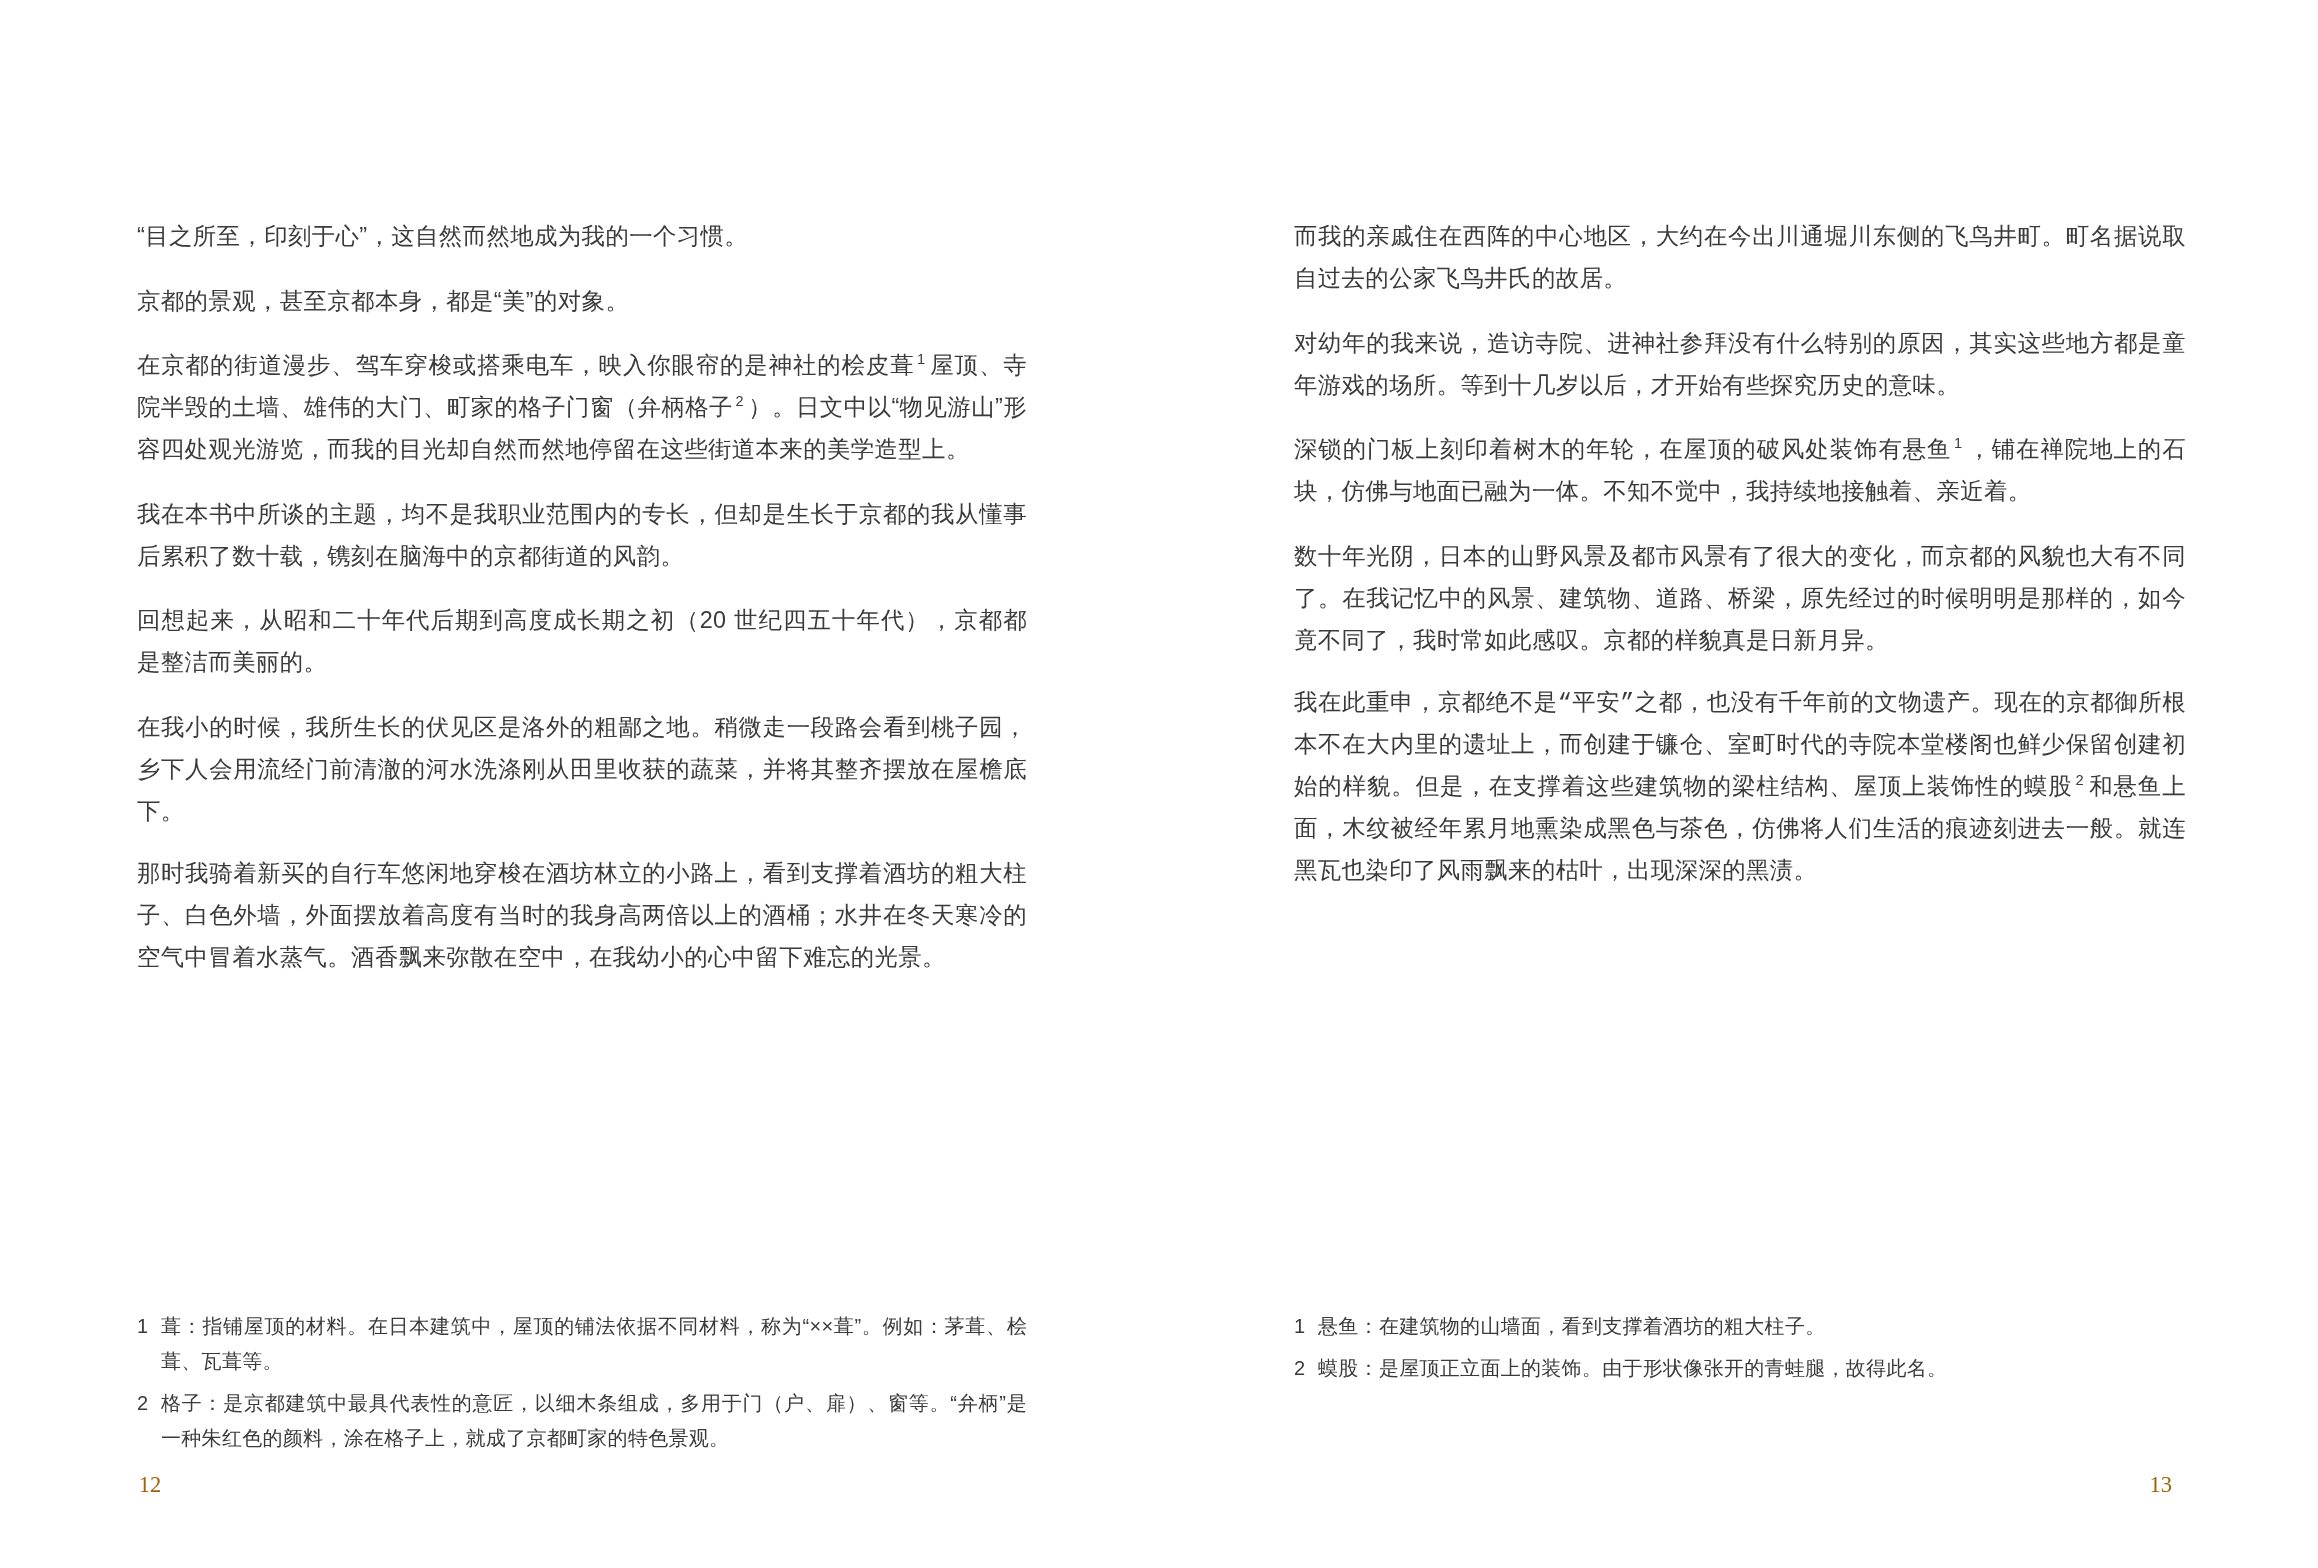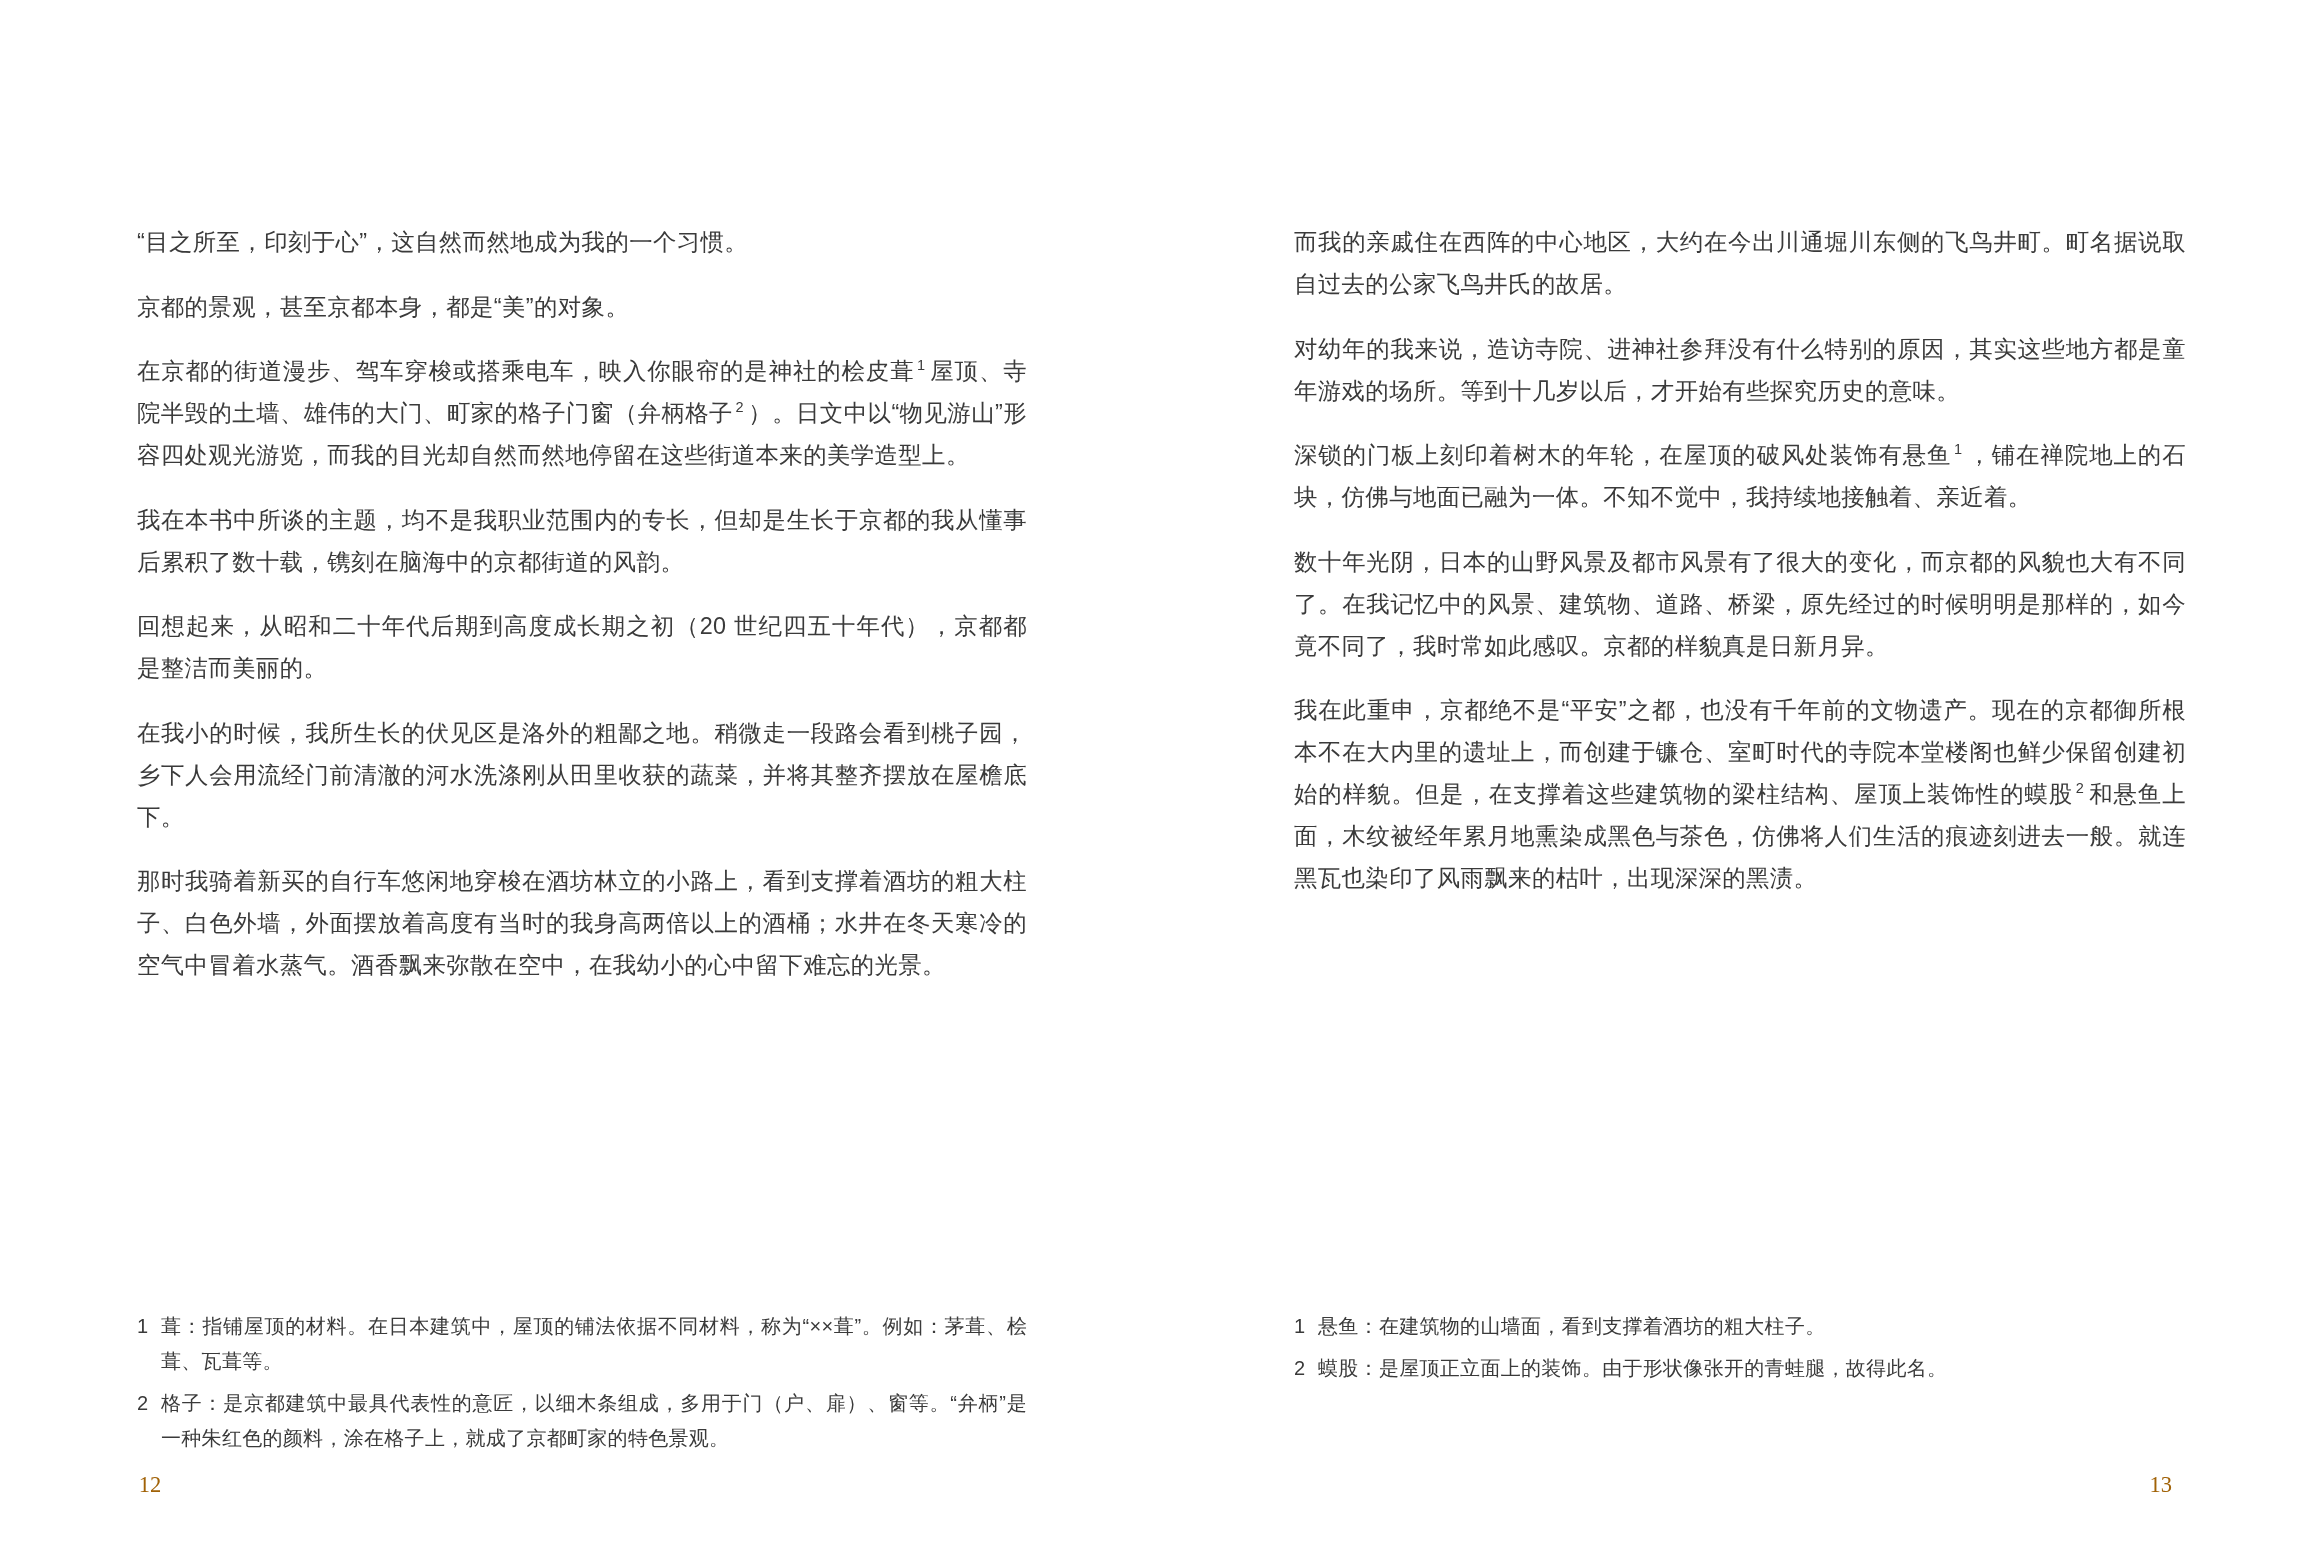--- a/index.html
+++ b/index.html
@@ -18,32 +18,32 @@
   .page {
     position: absolute;
     top: 0;
     height: 1569px;
   }
   #page-left  { left: 137px;  width: 890px; }
   #page-right { left: 1294px; width: 892px; }
 
   .main-text {
     position: absolute;
-    top: 221px;
+    top: 215px;
     left: 0;
     right: 0;
   }
   .para {
     font-size: 23.4px;
     line-height: 42px;
     margin: 0 0 22.5px 0;
     text-align: justify;
     letter-spacing: 0.4px;
   }
-  .para:last-child { margin-bottom: 0; }
+  .para:last-child { margin-bottom: 0; font-family: Liberation Mono, monospace; }
   .para sup {
     font-size: 0.62em;
     line-height: 0;
     margin: 0 4.3px 0 2.6px;
   }
 
   .footnotes {
     position: absolute;
     top: 1309px;
     left: 0;

